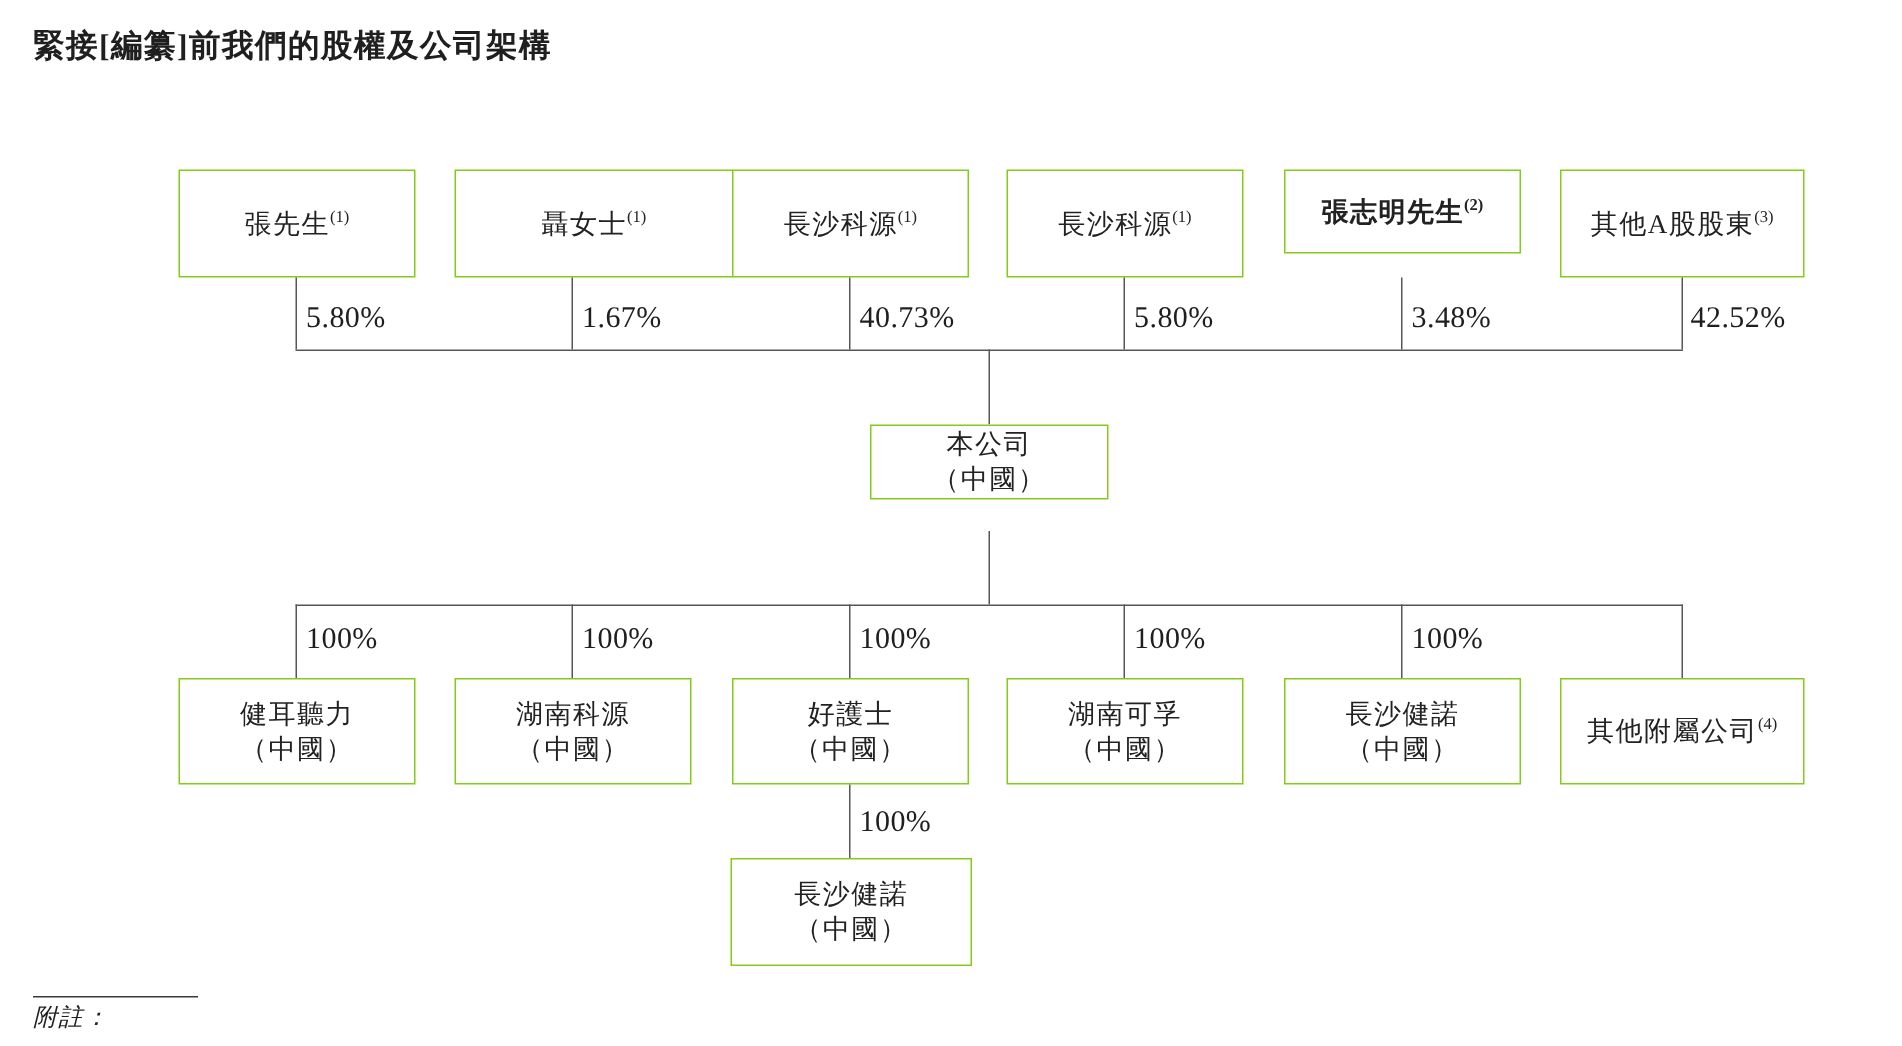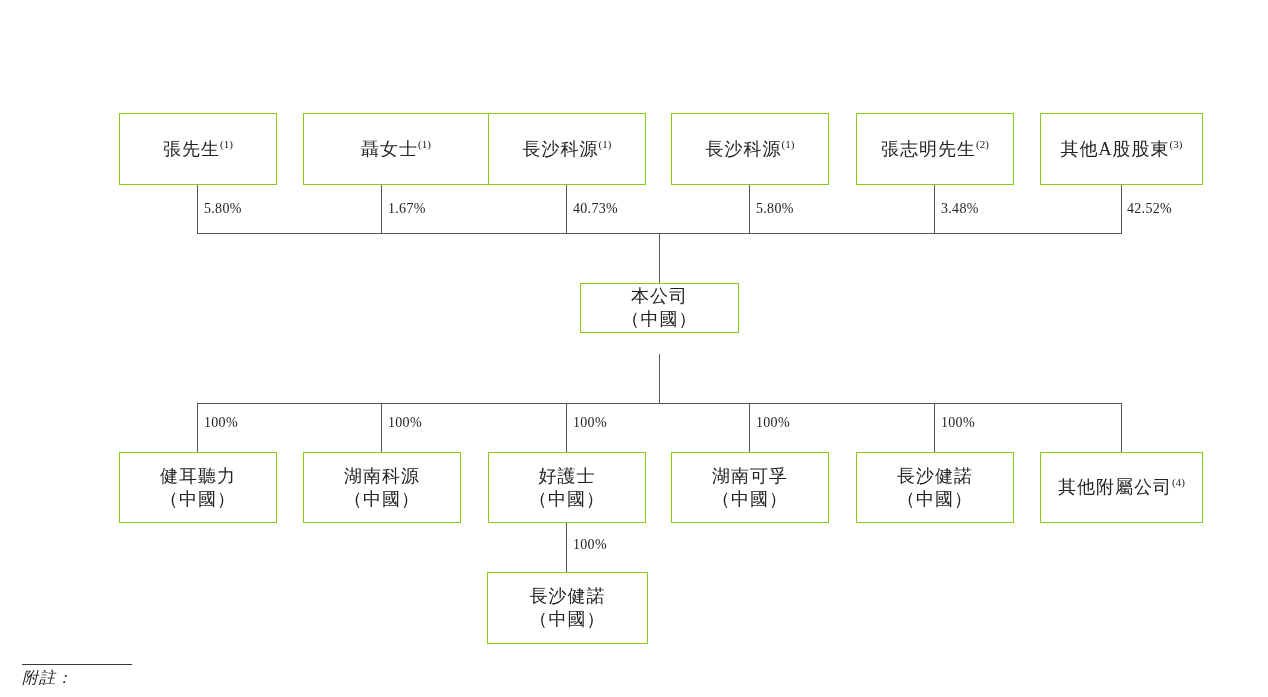--- a/index.html
+++ b/index.html
@@ -54,21 +54,21 @@
     line-height:0;
   }
   .hline,.vline{
     position:absolute;
     background:#565658;
   }
   .hline{height:1px;}
   .vline{width:1px;}
   .pct{
     position:absolute;
-    font-size:14px;
+    font-size:20px;
     letter-spacing:0.3px;
     color:#1f1f1f;
     white-space:nowrap;
   }
   .divider{
     position:absolute;
     left:22px;
     top:664px;
     width:110px;
     height:1px;
@@ -82,37 +82,38 @@
     font-size:16px;
     font-style:italic;
     letter-spacing:1px;
   }
 </style>
 </head>
 <body>
 
 <div class="page">
 
+  <h1 class="title"><span>緊接</span><span>[編纂]</span><span>前我們的股權及公司架構</span></h1>
 
 
   <div>
 
     <div class="node" style="left:119px;top:113px;width:158px;height:72px;">
       <span><span>張先生</span><sup class="sup">(1)</sup></span>
     </div>
     <div class="node" style="left:303px;top:113px;width:186px;height:72px;">
       <span><span>聶女士</span><sup class="sup">(1)</sup></span>
     </div>
     <div class="node" style="left:488px;top:113px;width:158px;height:72px;">
       <span><span>長沙科源</span><sup class="sup">(1)</sup></span>
     </div>
     <div class="node" style="left:671px;top:113px;width:158px;height:72px;">
       <span><span>長沙科源</span><sup class="sup">(1)</sup></span>
     </div>
-    <div class="node" style="left:856px;top:113px;width:158px;height:72px;">
+    <div class="node" style="left:856px;top:113px;width:158px;height:56px;font-weight:bold;">
       <span><span>張志明先生</span><sup class="sup">(2)</sup></span>
     </div>
     <div class="node" style="left:1040px;top:113px;width:163px;height:72px;">
       <span><span>其他A股股東</span><sup class="sup">(3)</sup></span>
     </div>
 
     <div class="vline" style="left:197px;top:185px;height:48px;"></div>
     <div class="vline" style="left:381px;top:185px;height:48px;"></div>
     <div class="vline" style="left:566px;top:185px;height:48px;"></div>
     <div class="vline" style="left:749px;top:185px;height:48px;"></div>

